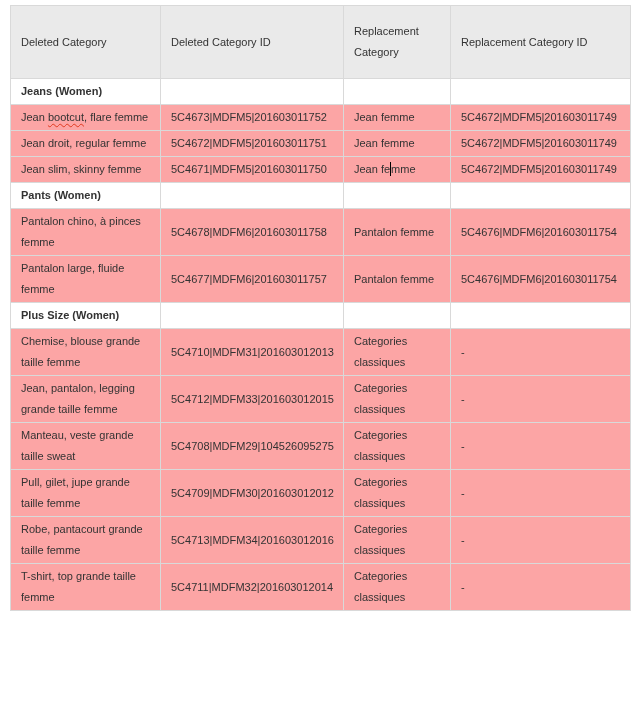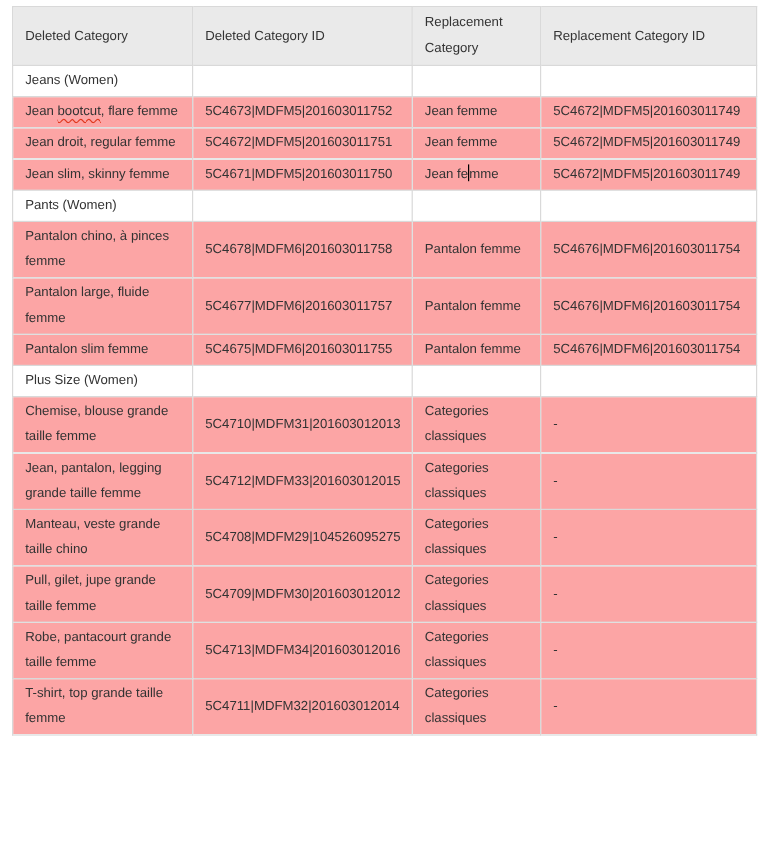--- a/index.html
+++ b/index.html
@@ -35,25 +35,25 @@
     line-height: 21px;
     vertical-align: middle;
     text-align: left;
     white-space: pre;
     overflow: hidden;
     font-weight: normal;
   }
   thead th {
     background: #eaeaea;
     color: #333333;
-    padding: 3px 10px;
+    padding: 15px 10px;
     height: 42px;
   }
   td.section-label {
-    font-weight: 400;
+    font-weight: 700;
   }
   tr.data-row td { background: #fca5a5; }
   .misspelled {
     text-decoration: underline;
     text-decoration-style: wavy;
     text-decoration-color: #e0391f;
     text-decoration-thickness: 1px;
     text-underline-offset: 2px;
   }
   .caret {
@@ -124,26 +124,20 @@
           <td>Pantalon femme</td>
           <td>5C4676|MDFM6|201603011754</td>
         </tr>
         <tr class="data-row">
           <td>Pantalon large, fluide
 femme</td>
           <td>5C4677|MDFM6|201603011757</td>
           <td>Pantalon femme</td>
           <td>5C4676|MDFM6|201603011754</td>
         </tr>
-        <tr class="data-row">
-          <td>Pantalon slim femme</td>
-          <td>5C4675|MDFM6|201603011755</td>
-          <td>Pantalon femme</td>
-          <td>5C4676|MDFM6|201603011754</td>
-        </tr>
         <tr class="section-row">
           <td class="section-label">Plus Size (Women)</td>
           <td></td>
           <td></td>
           <td></td>
         </tr>
         <tr class="data-row">
           <td>Chemise, blouse grande
 taille femme</td>
           <td>5C4710|MDFM31|201603012013</td>
@@ -154,21 +148,21 @@
         <tr class="data-row">
           <td>Jean, pantalon, legging
 grande taille femme</td>
           <td>5C4712|MDFM33|201603012015</td>
           <td>Categories
 classiques</td>
           <td>-</td>
         </tr>
         <tr class="data-row">
           <td>Manteau, veste grande
-taille chino</td>
+taille sweat</td>
           <td>5C4708|MDFM29|104526095275</td>
           <td>Categories
 classiques</td>
           <td>-</td>
         </tr>
         <tr class="data-row">
           <td>Pull, gilet, jupe grande
 taille femme</td>
           <td>5C4709|MDFM30|201603012012</td>
           <td>Categories

